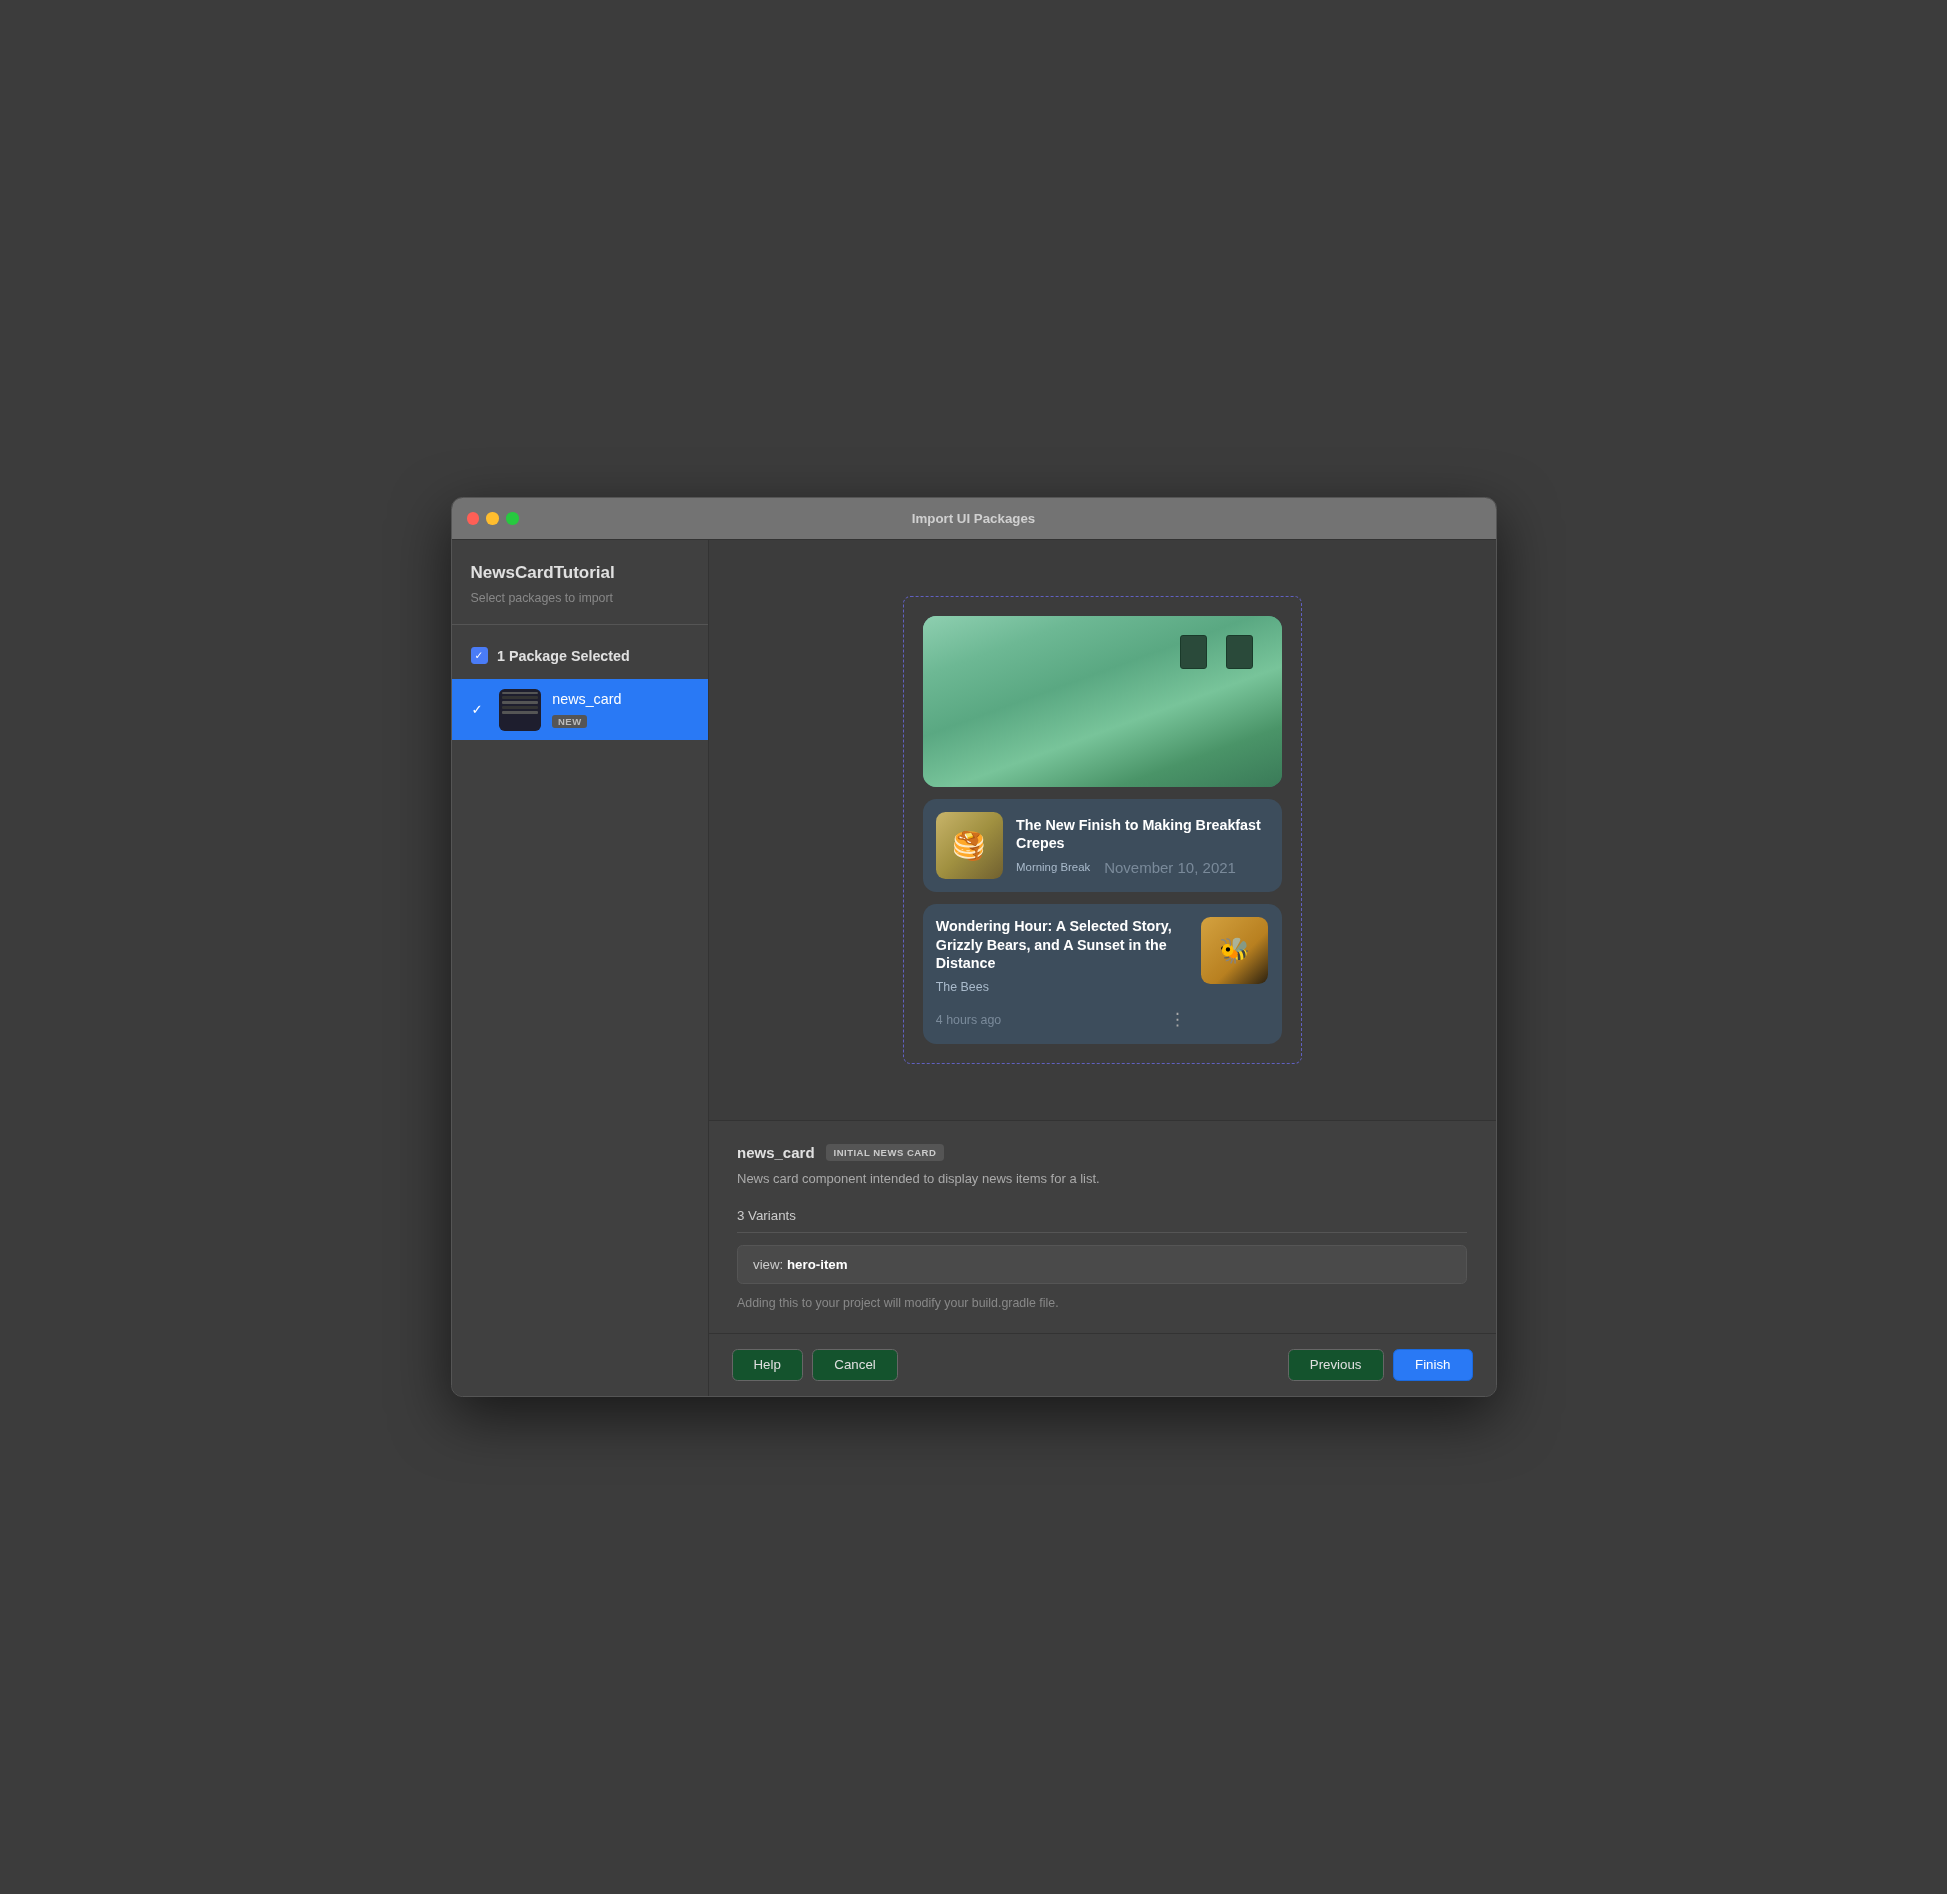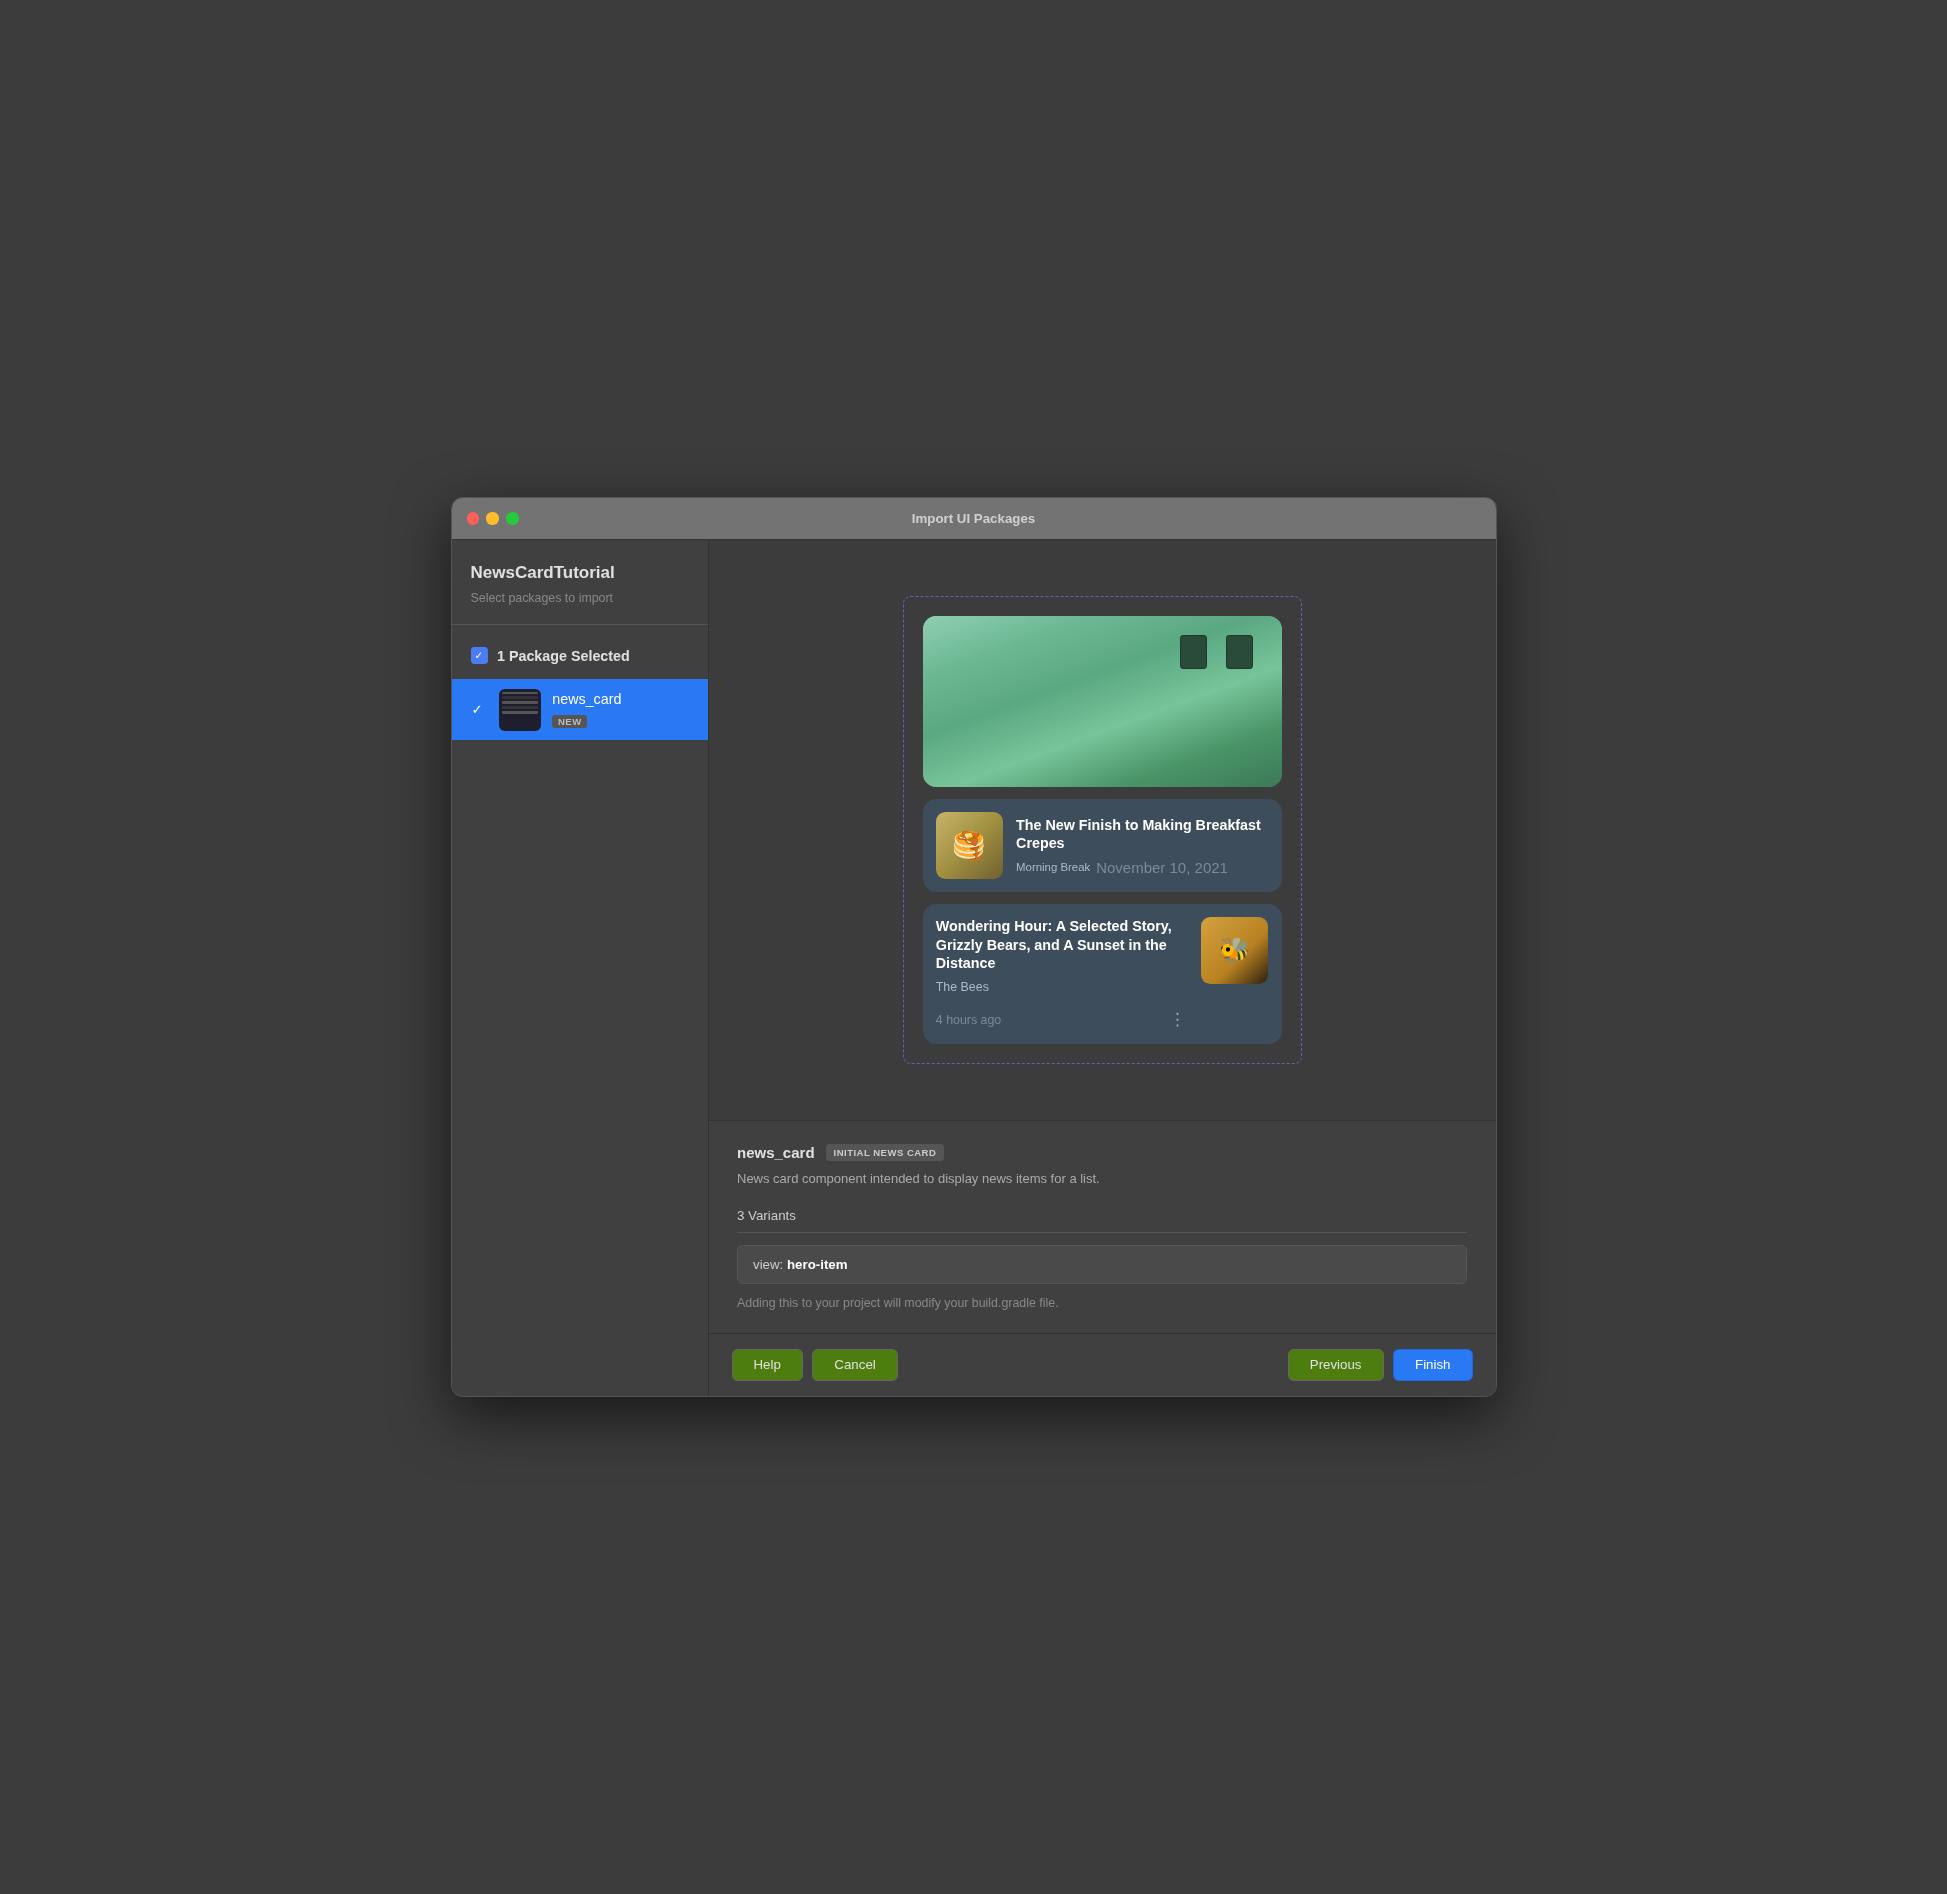--- a/index.html
+++ b/index.html
@@ -263,21 +263,21 @@
     .medium-content { flex: 1; }
     .medium-title {
       color: #ffffff;
       font-size: 14.3px;
       font-weight: 600;
       line-height: 1.3;
       margin-bottom: 5.7px;
     }
     .medium-meta {
       display: flex;
-      gap: 6px;
+      gap: 14px;
       align-items: center;
     }
     .medium-source {
       color: #aabbcc;
       font-size: 11.4px;
     }
     .medium-date {
       color: #7a8a9a;
       font-size: 15px;
     }
@@ -396,21 +396,21 @@
     }
     .footer-left { display: flex; gap: 9.5px; }
     .footer-right { display: flex; gap: 9.5px; }
     .btn {
       padding: 7.6px 21px;
       border-radius: 5.7px;
       font-size: 13.3px;
       font-weight: 500;
       cursor: pointer;
       border: 1px solid #666;
-      background: #4d7c0f;
+      background: #14532d;
       color: #e0e0e0;
     }
     .btn-primary {
       background: #2979f5;
       border-color: #1a6ae0;
       color: #fff;
     }
   </style>
 </head>
 <body>

